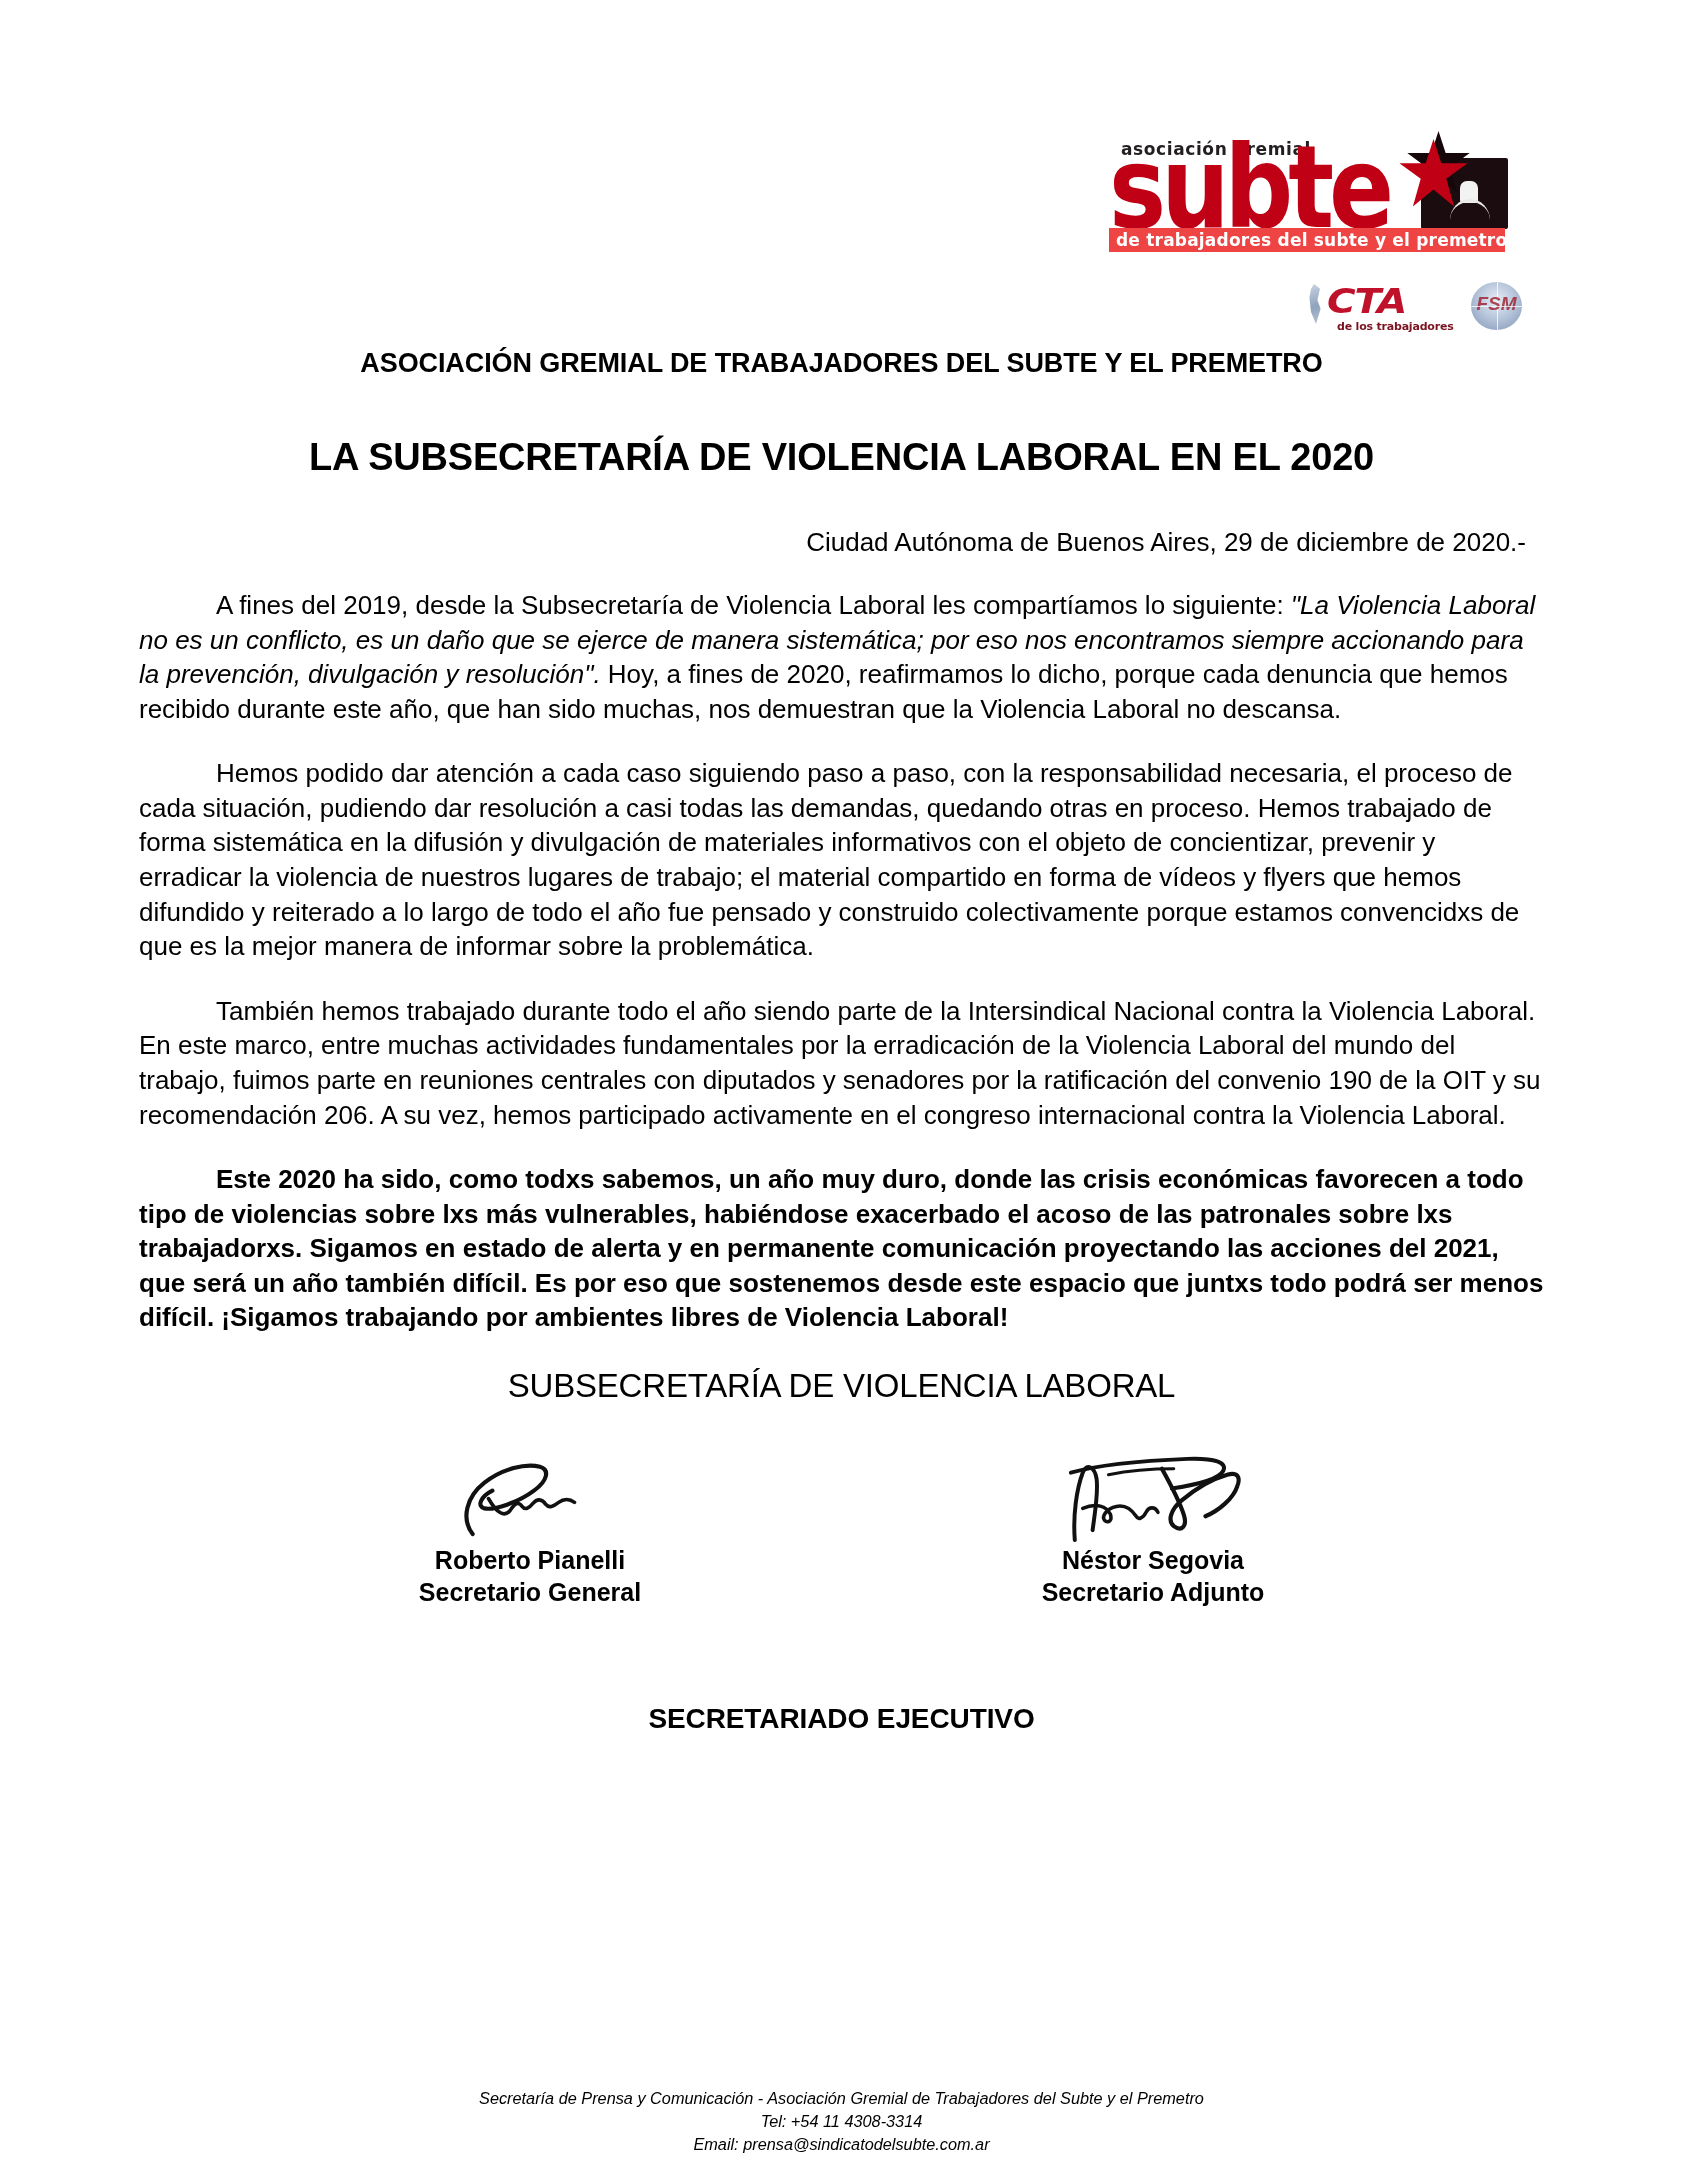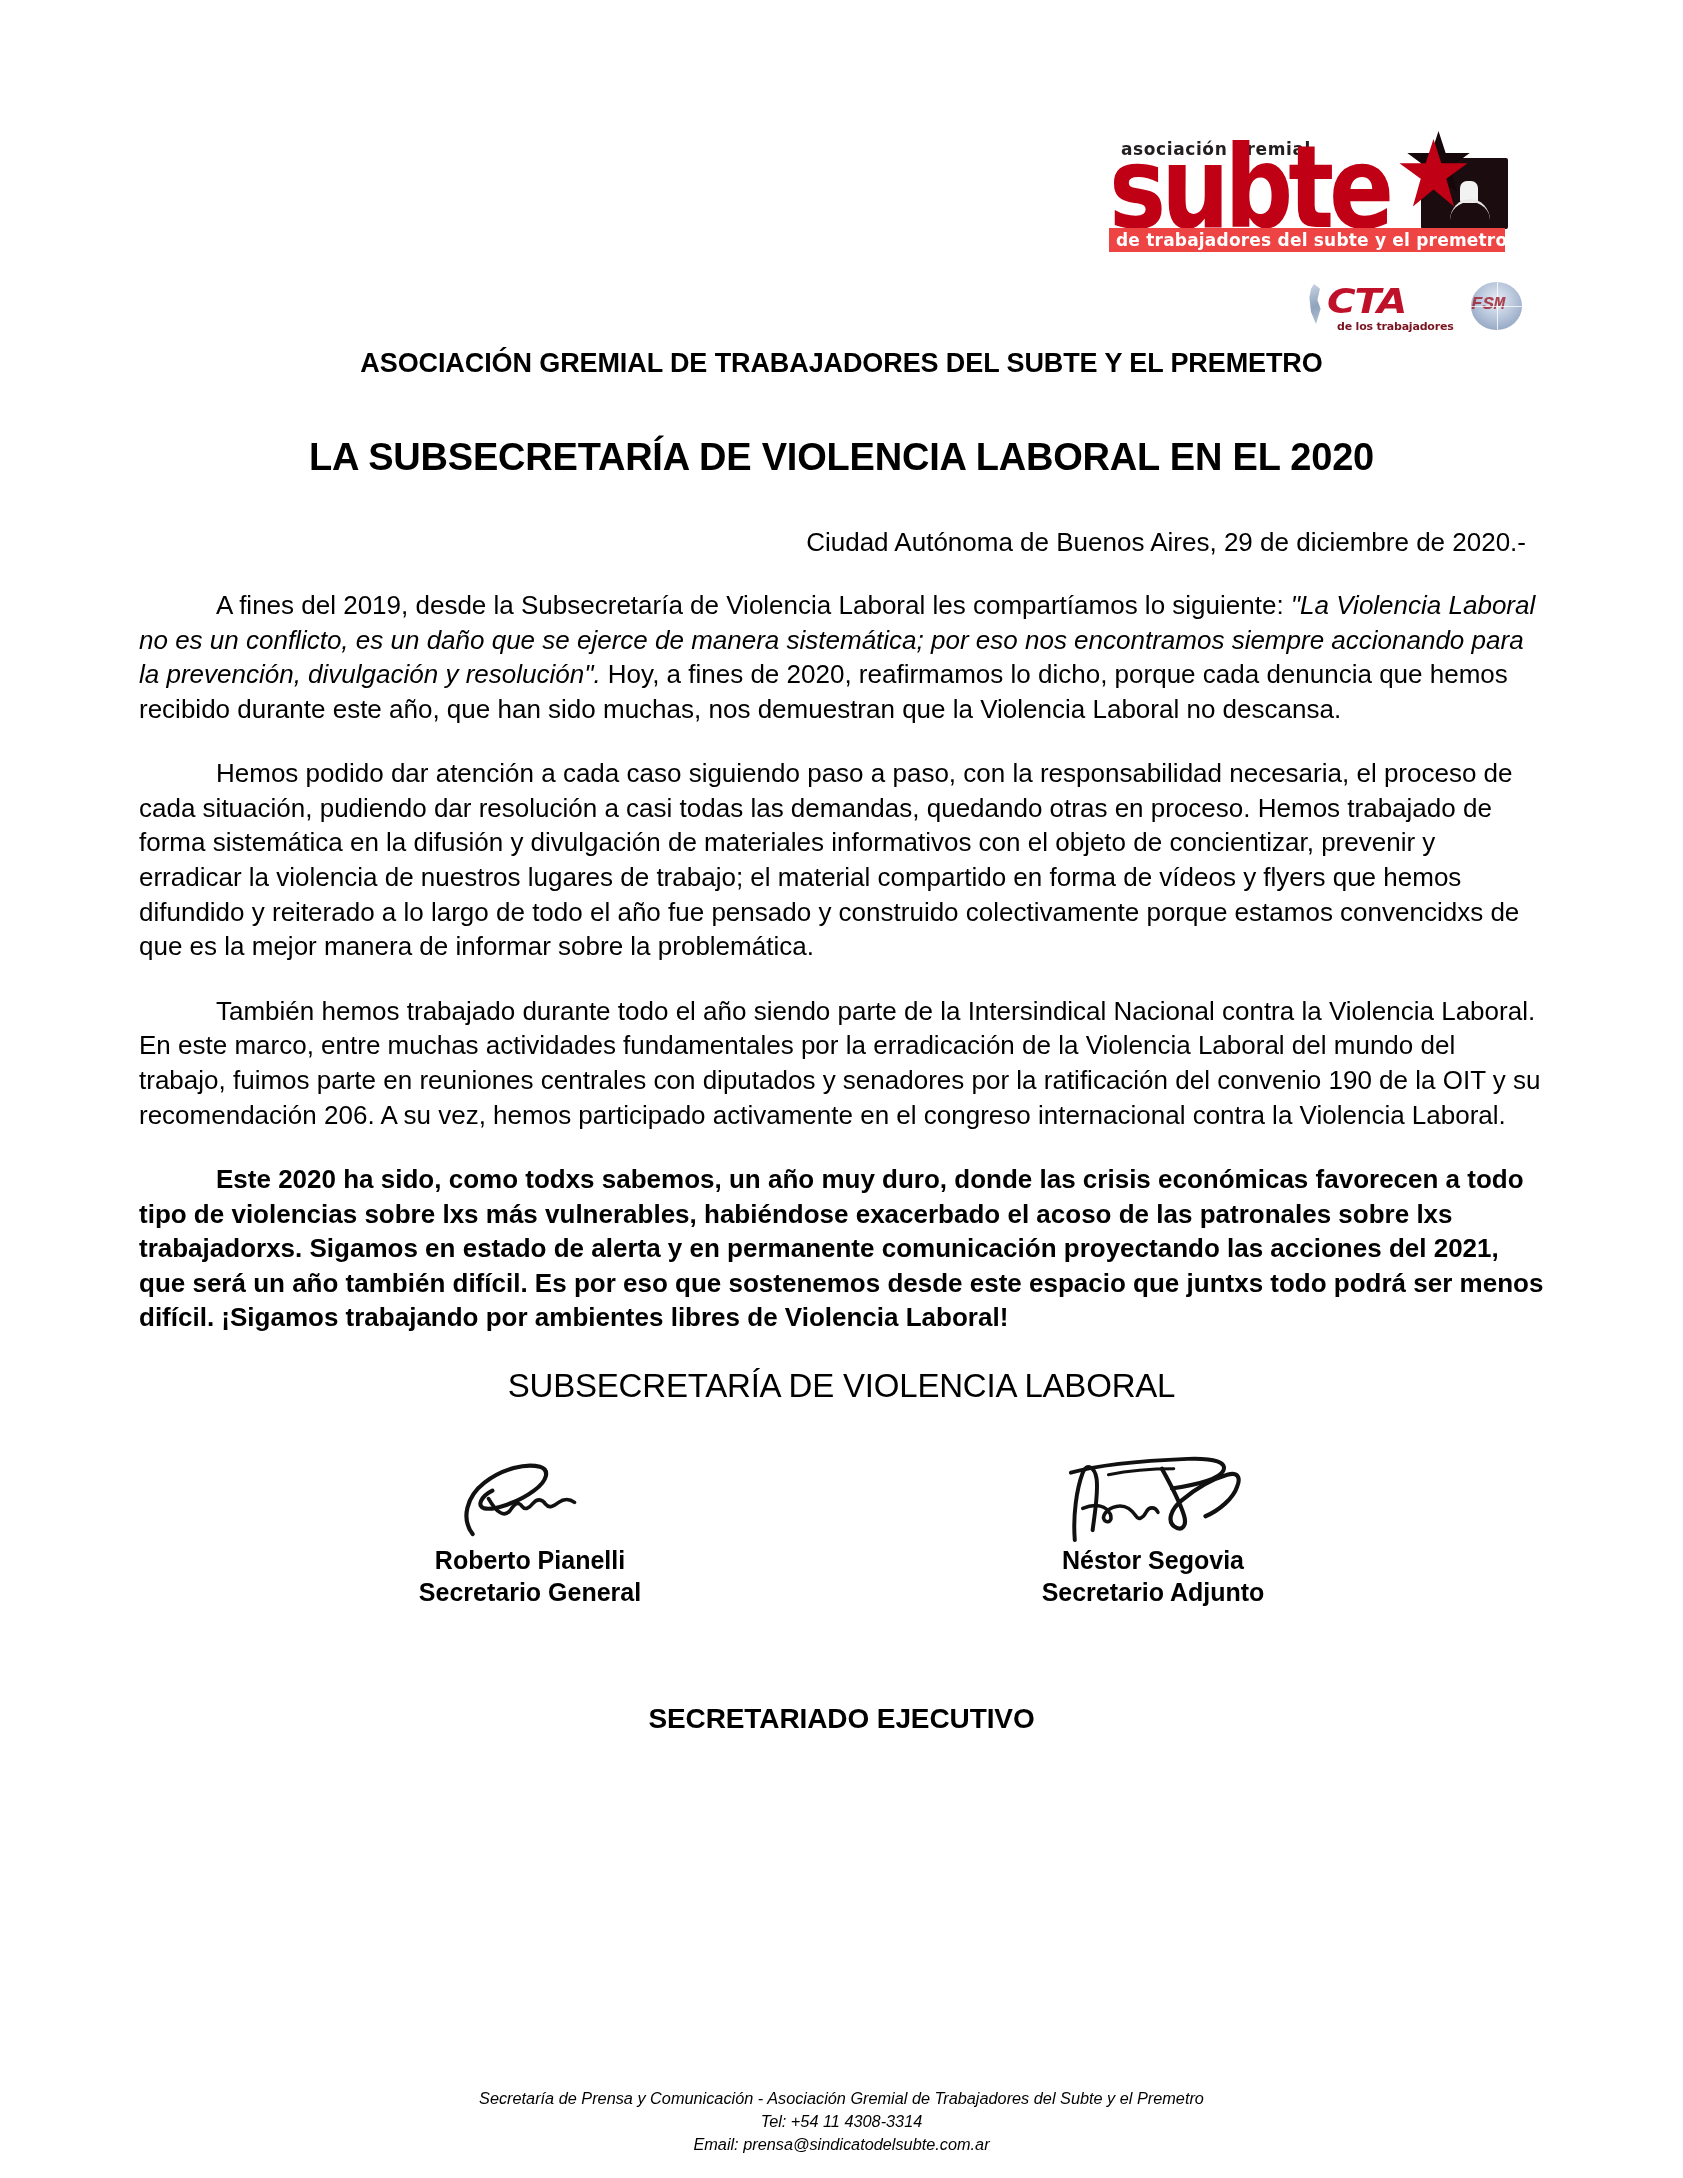--- a/index.html
+++ b/index.html
@@ -194,21 +194,22 @@
     border-radius: 50%;
     background:
       radial-gradient(circle at 50% 38%, #e8edf5 0%, #b9c7dc 45%, #7f93b4 100%);
     overflow: hidden;
   }
   .fsm-badge span {
     position: absolute;
     left: 0;
     right: 0;
     top: 11px;
-    font-family: Liberation Mono, monospace;
+    text-align: center;
+    font-family: Liberation Sans, sans-serif;
     font-weight: bold;
     font-style: italic;
     font-size: 19px;
     color: #9f2130;
     opacity: 0.82;
   }
   .fsm-badge::before {
     content: "";
     position: absolute;
     left: 50%;

